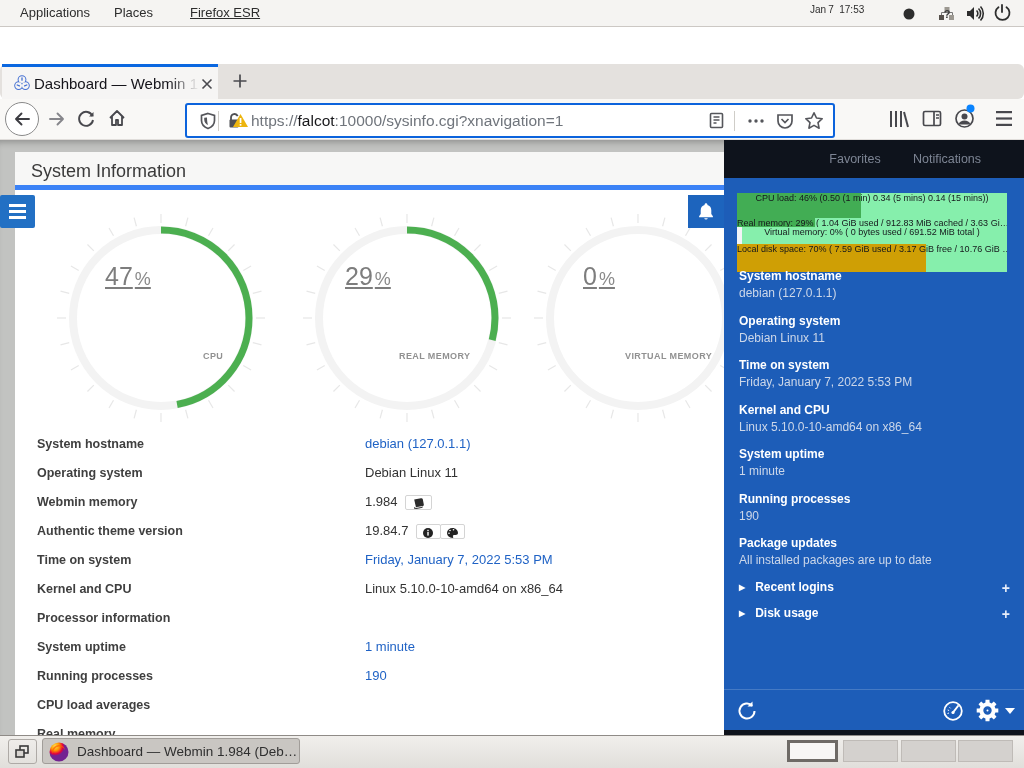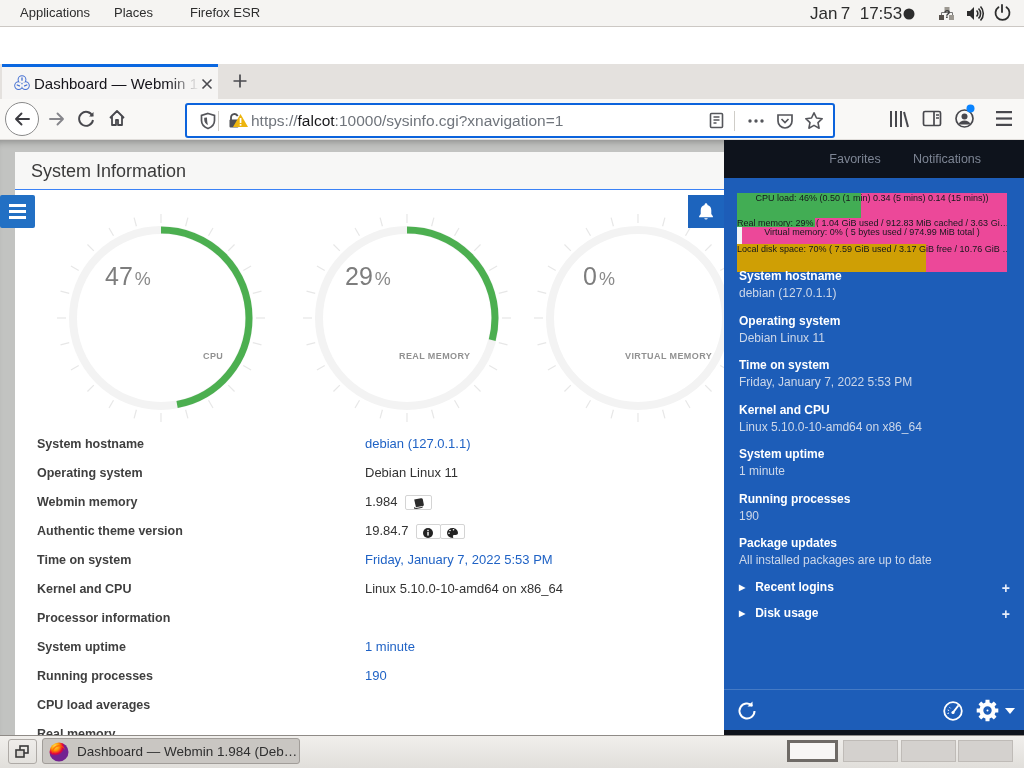--- a/index.html
+++ b/index.html
@@ -5,68 +5,68 @@
 html,body{width:1024px;height:768px;overflow:hidden;font-family:"Liberation Sans",sans-serif;}
 #stage{position:relative;width:1024px;height:768px;background:#fff;overflow:hidden;}
 .abs{position:absolute;}
 
 #topbar{left:0;top:0;width:1024px;height:27px;background:#f5f4f2;border-bottom:1px solid #ccc8c4;color:#2d2d2d;font-size:13px;}
 #topbar .item{position:absolute;top:5px;}
 
 #titlebar{left:0;top:27px;width:1024px;height:37px;background:linear-gradient(#dedad6,#ccc8c3);border-bottom:1px solid #b7b2ad;}
 #wintitle{position:absolute;width:100%;text-align:center;top:10px;font-size:14px;font-weight:bold;color:#2c2c2c;}
 
-#tabbar{left:0;top:64px;width:1024px;height:35px;background:#e4e1de;}
+#tabbar{left:0;top:64px;width:1024px;height:35px;background:#e4e1de;border-radius:6px;}
 #tab1{position:absolute;left:2px;top:0;width:216px;height:35px;background:#f6f5f4;border-top:3px solid #0a67e0;}
 #tabtitle{position:absolute;left:32px;top:8px;font-size:15px;color:#15141a;white-space:nowrap;width:166px;overflow:hidden;-webkit-mask-image:linear-gradient(90deg,#000 82%,rgba(0,0,0,.25) 94%,transparent);}
 
 #toolbar{left:0;top:99px;width:1024px;height:41px;background:#f9f8f6;border-bottom:1px solid #e0ddda;}
 #urlbar{position:absolute;left:185px;top:4px;width:650px;height:35px;background:#fff;border:2px solid #0c63dc;border-radius:3px;}
 .urltxt{position:absolute;top:7px;font-size:15.5px;color:#70757c;white-space:nowrap;}
 
 #content{left:0;top:140px;width:1024px;height:595px;background:#c2c3c1;box-shadow:inset 0 7px 7px -5px rgba(0,0,0,.28);}
 #panel{position:absolute;left:15px;top:12px;width:709px;height:583px;background:#fff;}
-#phead{position:absolute;left:0;top:0;width:709px;height:38px;background:#f7f7f6;border-bottom:1px solid #3b82f6;}
+#phead{position:absolute;left:0;top:0;width:709px;height:38px;background:#f7f7f6;border-bottom:5px solid #3b82f6;}
 #phead span{position:absolute;left:16px;top:9px;font-size:18px;color:#3a3a3a;}
 #hamb{position:absolute;left:0;top:55px;width:35px;height:33px;background:#2270c4;border-radius:2px;}
 #bellb{position:absolute;left:688px;top:55px;width:36px;height:33px;background:#1d64bd;}
-.gaugepct{position:absolute;color:#7d7d7d;font-size:25px;}
+.gaugepct{position:absolute;color:#7d7d7d;font-size:25px;text-decoration:underline;}
 .gaugepct small{font-size:18px;color:#8a8a8a;margin-left:2px;}
 .gaugelbl{position:absolute;color:#919191;font-size:9px;font-weight:bold;letter-spacing:.4px;}
 .trow{position:absolute;left:0;width:709px;height:29px;}
 .tlab{position:absolute;left:22px;top:1px;font-size:12.5px;font-weight:bold;color:#3f3f3f;}
 .tval{position:absolute;left:350px;top:0;font-size:13px;color:#333;white-space:nowrap;}
 .tval a{color:#1f62c5;text-decoration:none;}
 .minibtn{display:inline-block;border:1px solid #d4d4d4;border-radius:2px;background:#fff;text-align:center;vertical-align:middle;}
 
 #sidebar{left:724px;top:0;width:300px;height:590px;background:#1d5db8;}
 #stabs{position:absolute;left:0;top:0;width:300px;height:38px;background:#0e131c;}
 #stab-active{position:absolute;left:0;top:0;width:91px;height:38px;background:#1d5db8;color:#fff;font-size:12.5px;text-align:center;line-height:38px;}
 .stab{position:absolute;top:0;height:38px;color:#7d8594;font-size:12.5px;text-align:center;line-height:38px;}
-.pbar{position:absolute;left:13px;width:270px;height:28px;background:#ec4899;overflow:hidden;}
+.pbar{position:absolute;left:13px;width:270px;height:28px;background:#86efac;overflow:hidden;}
 .pfill{position:absolute;left:0;top:0;bottom:0;}
 .ptxt{position:absolute;width:270px;left:0;top:0;text-align:center;font-size:9px;line-height:11px;color:#15181c;white-space:nowrap;}
 .shead{position:absolute;left:15px;color:#fff;font-size:12px;font-weight:bold;white-space:nowrap;}
 .sval{position:absolute;left:15px;color:#ccd7e9;font-size:12px;white-space:nowrap;}
 .scollapse{position:absolute;left:15px;color:#fff;font-size:12px;font-weight:bold;white-space:nowrap;}
 .splus{position:absolute;right:14px;color:#e8eefa;font-size:14px;font-weight:bold;}
 #sfoot{position:absolute;left:0;top:549px;width:300px;height:41px;border-top:1px solid rgba(255,255,255,.18);}
 #sdark{position:absolute;left:0;top:590px;width:300px;height:5px;background:#0e131c;}
 
 #taskbar{left:0;top:735px;width:1024px;height:51px;background:linear-gradient(#f1efec,#d8d5d1);border-top:1px solid #8f8b87;}
 .wsbox{position:absolute;top:4px;width:55px;height:22px;}
 </style></head>
 <body>
 <div id="stage">
 
 <div class="abs" id="topbar">
   <span class="item" style="left:20px;">Applications</span>
   <span class="item" style="left:114px;">Places</span>
-  <span class="item" style="left:190px;">Firefox ESR</span>
-  <span class="item" style="left:810px;font-size:17px;top:4px;">Jan 7&nbsp;&nbsp;17:53</span>
+  <span class="item" style="left:190px;text-decoration:underline;">Firefox ESR</span>
+  <span class="item" style="left:810px;font-size:10px;top:4px;">Jan 7&nbsp;&nbsp;17:53</span>
   <svg class="item" style="left:903px;top:8px" width="12" height="12">
         <circle cx="6" cy="6" r="5.5" fill="#2d2d2d"></circle>
       </svg>
   <svg class="item" style="left:938px;top:5px" width="18" height="17" viewBox="0 0 18 17">
     <rect x="1" y="10" width="5" height="5" fill="#55504b"></rect>
         <rect x="11" y="10" width="5" height="5" fill="#9c9891"></rect>
     <rect x="6.5" y="2" width="5" height="5" fill="#9c9891"></rect>
         <path d="M3.5 10V7.5h11V10" stroke="#777" fill="none"></path>
     <text x="9" y="12.5" font-size="11" font-weight="bold" fill="#3a3a3a" text-anchor="middle">?</text>
   </svg>
@@ -348,21 +348,21 @@
           <div class="pbar" style="top:53px">
             <div class="pfill" style="width:124.2px;background:#42ad54"></div>
             <div class="ptxt">CPU load: 46% (0.50 (1 min) 0.34 (5 mins) 0.14 (15 mins))</div>
           </div>
           <div class="pbar" style="top:78px">
             <div class="pfill" style="width:78.3px;background:#42ad54"></div>
             <div class="ptxt">Real memory: 29% ( 1.04 GiB used / 912.83 MiB cached / 3.63 Gi…</div>
           </div>
           <div class="pbar" style="top:87px">
             <div class="pfill" style="width:5.4px;background:#f2f4f7"></div>
-            <div class="ptxt">Virtual memory: 0% ( 5 bytes used / 974.99 MiB total )</div>
+            <div class="ptxt">Virtual memory: 0% ( 0 bytes used / 691.52 MiB total )</div>
           </div>
           <div class="pbar" style="top:104px">
             <div class="pfill" style="width:189px;background:#cf9f05"></div>
             <div class="ptxt">Local disk space: 70% ( 7.59 GiB used / 3.17 GiB free / 10.76 GiB …</div>
           </div>
         </div>
     <div id="sinfo">
           <div class="shead" style="top:129px">System hostname</div>
           <div class="sval" style="top:146px">debian (127.0.1.1)</div>
           <div class="shead" style="top:173.5px">Operating system</div>

